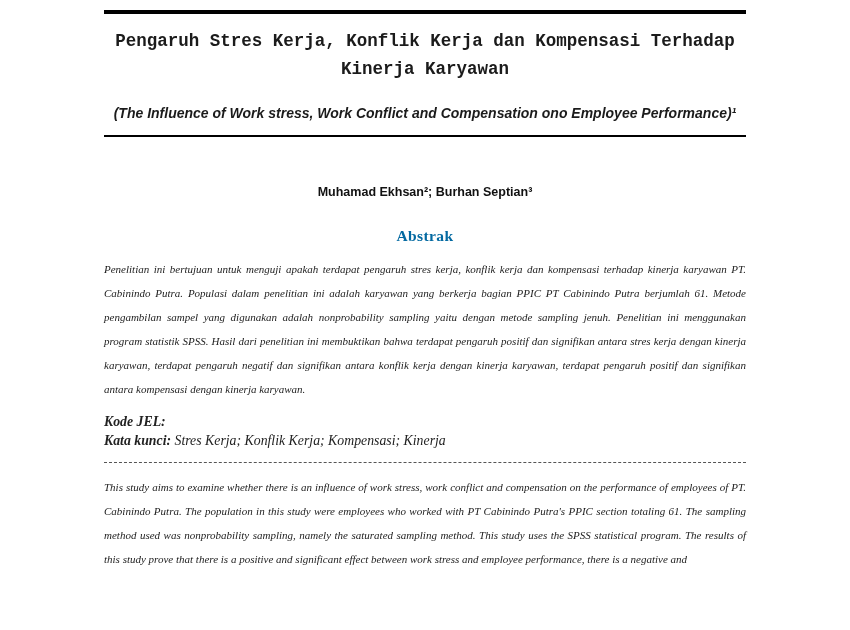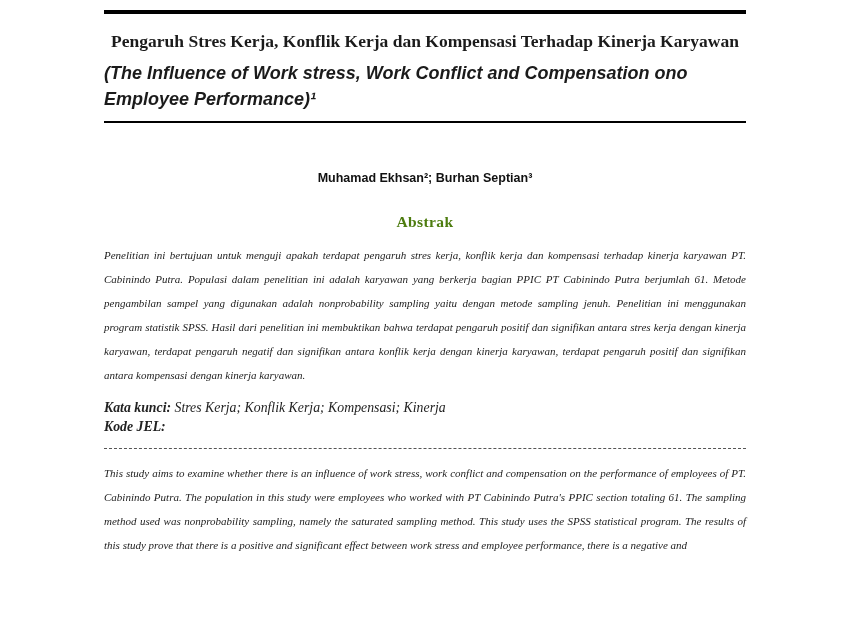--- a/index.html
+++ b/index.html
@@ -20,52 +20,53 @@
     height: 4px;
     background: #000;
     margin-bottom: 13px;
   }
   .rule-thin {
     height: 2px;
     background: #000;
     margin-top: 9px;
   }
   .paper-title {
-    font-family: Liberation Serif, serif;
+    font-family: Liberation Mono, monospace;
     font-weight: bold;
     font-size: 17.5px;
     line-height: 28px;
     text-align: center;
     color: #1b1b1b;
   }
   .paper-subtitle {
     font-family: "Liberation Sans", sans-serif;
     font-weight: bold;
     font-style: italic;
-    font-size: 18px;
+    font-size: 14px;
     line-height: 26px;
-    margin-top: 5px;
+    text-align: center;
+    margin-top: 17px;
     color: #1b1b1b;
   }
   .authors {
     font-family: "Liberation Sans", sans-serif;
     font-weight: bold;
     font-size: 12.5px;
     text-align: center;
     margin-top: 48px;
     color: #111;
   }
   .section-heading {
     font-family: "Liberation Serif", serif;
     font-weight: bold;
     font-size: 15.5px;
     letter-spacing: 0.4px;
     text-align: center;
     margin-top: 28px;
-    color: #4d7c0f;
+    color: #0369a1;
   }
   .body-text {
     font-style: italic;
     font-size: 11px;
     line-height: 24px;
     text-align: justify;
     margin-top: 12px;
     color: #222;
   }
   .kw-line {
@@ -97,26 +98,26 @@
 
   <div class="rule-thin"></div>
 
   <div class="authors">Muhamad Ekhsan²; Burhan Septian³</div>
 
   <div class="section-heading">Abstrak</div>
 
   <p class="body-text">Penelitian ini bertujuan untuk menguji apakah terdapat pengaruh stres kerja, konflik kerja dan kompensasi terhadap kinerja karyawan PT. Cabinindo Putra. Populasi dalam penelitian ini adalah karyawan yang berkerja bagian PPIC PT Cabinindo Putra berjumlah 61. Metode pengambilan sampel yang digunakan adalah nonprobability sampling yaitu dengan metode sampling jenuh. Penelitian ini menggunakan program statistik SPSS. Hasil dari penelitian ini membuktikan bahwa terdapat pengaruh positif dan signifikan antara stres kerja dengan kinerja karyawan, terdapat pengaruh negatif dan signifikan antara konflik kerja dengan kinerja karyawan, terdapat pengaruh positif dan signifikan antara kompensasi dengan kinerja karyawan.</p>
 
   <p class="kw-line">
-    <span class="kw-label">Kata kunci:</span>
-    <span>Stres Kerja; Konflik Kerja; Kompensasi; Kinerja</span>
+    <span class="kw-label">Kode JEL:</span>
   </p>
 
   <p class="kw-line">
-    <span class="kw-label">Kode JEL:</span>
+    <span class="kw-label">Kata kunci:</span>
+    <span>Stres Kerja; Konflik Kerja; Kompensasi; Kinerja</span>
   </p>
 
   <div class="dashed-separator"></div>
 
 
   <p class="body-text">This study aims to examine whether there is an influence of work stress, work conflict and compensation on the performance of employees of PT. Cabinindo Putra. The population in this study were employees who worked with PT Cabinindo Putra's PPIC section totaling 61. The sampling method used was nonprobability sampling, namely the saturated sampling method. This study uses the SPSS statistical program. The results of this study prove that there is a positive and significant effect between work stress and employee performance, there is a negative and</p>
 
 </div>
 
 </body></html>

